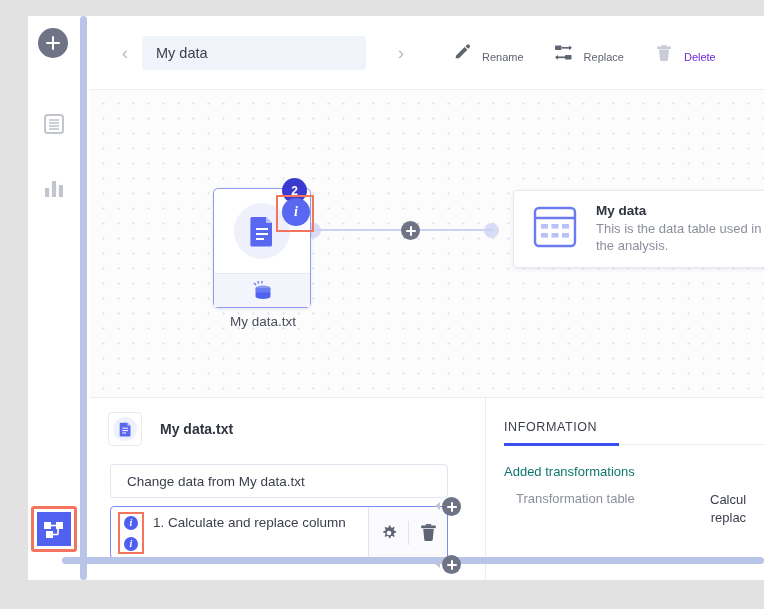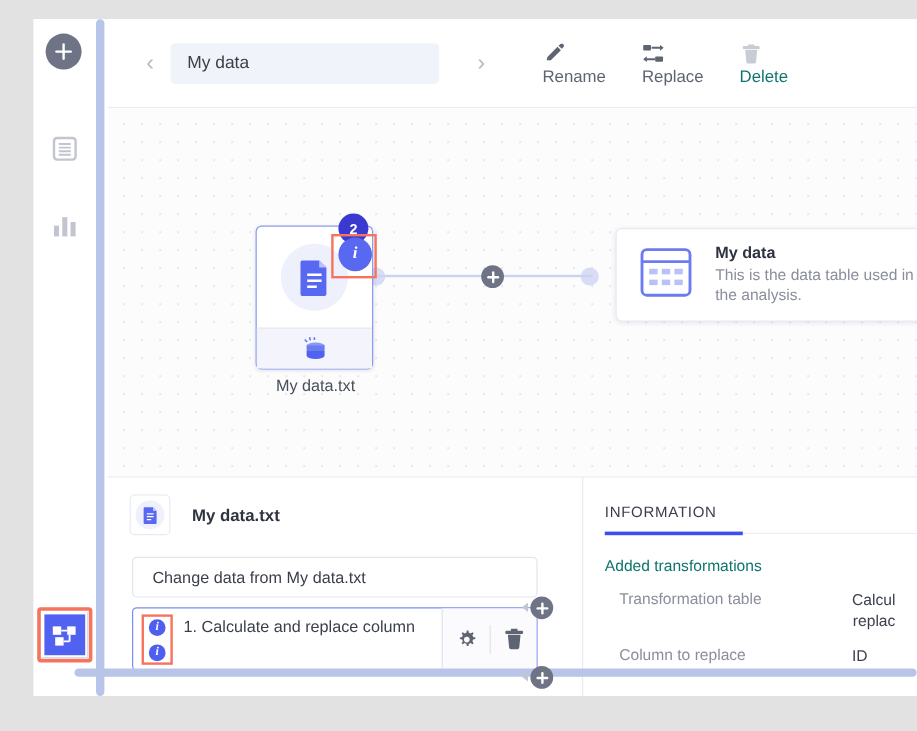--- a/index.html
+++ b/index.html
@@ -99,26 +99,26 @@
     background: #f1f3fb;
     border-radius: 4px;
     display: flex; align-items: center;
     padding-left: 14px;
     margin-left: 4px;
     font-size: 14.5px; color: #3b3f4c;
     cursor: text;
   }
   .tb-actions { display: flex; align-items: center; margin-left: 38px; }
   .tb-btn {
-    display: flex; align-items: flex-start;
+    display: flex; align-items: flex-end;
     margin-right: 30px;
-    font-size: 14px; color: #5f6472;
-    cursor: pointer; white-space: nowrap; flex-direction: column;
-  }
-  .tb-btn.disabled { color: #0f766e; cursor: default; }
+    font-size: 11px; color: #5f6472;
+    cursor: pointer; white-space: nowrap;
+  }
+  .tb-btn.disabled { color: #6d28d9; cursor: default; }
   .tb-btn .ic { display: flex; align-items: center; justify-content: center; margin-right: 10px; width: 20px; height: 20px; }
 
   
   .canvas {
     position: absolute;
     left: 0; top: 74px;
     width: 674px; height: 307px;
     background-color: #fcfcfd;
     background-image: radial-gradient(#e6e7ed 1.1px, transparent 1.2px);
     background-size: 15px 15px;
@@ -602,24 +602,20 @@
           <div class="tab-rule"></div>
           <div class="tab-underline"></div>
 
           <div class="info-sec">Added transformations</div>
 
           <div class="info-row">
             <span class="info-key">Transformation table</span>
             <span class="info-val">Calcul
 replac</span>
           </div>
-          <div class="info-row">
-            <span class="info-key">Column to replace</span>
-            <span class="info-val">ID</span>
-          </div>
         </div>
 
       </div>
     </div>
   </div>
 
   <div class="h-scroll"></div>
 </div>
 
 </body></html>

